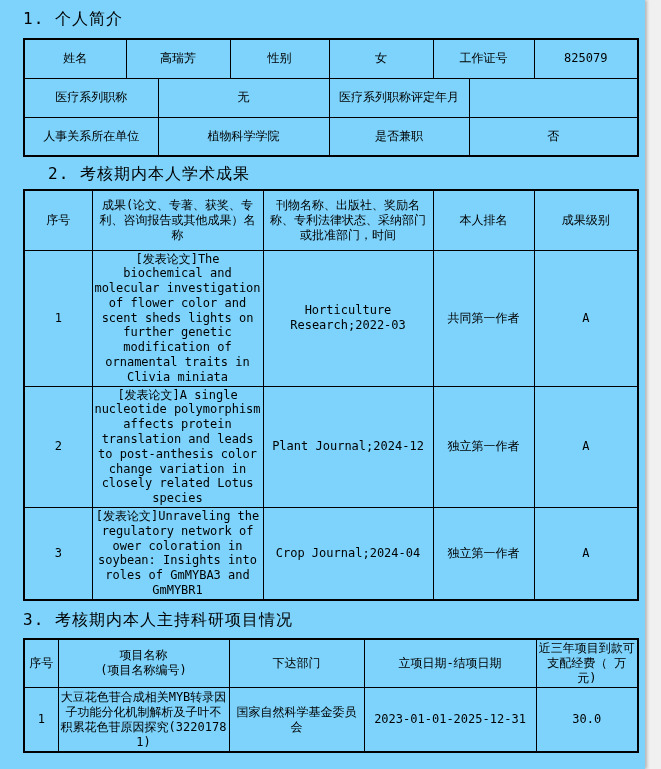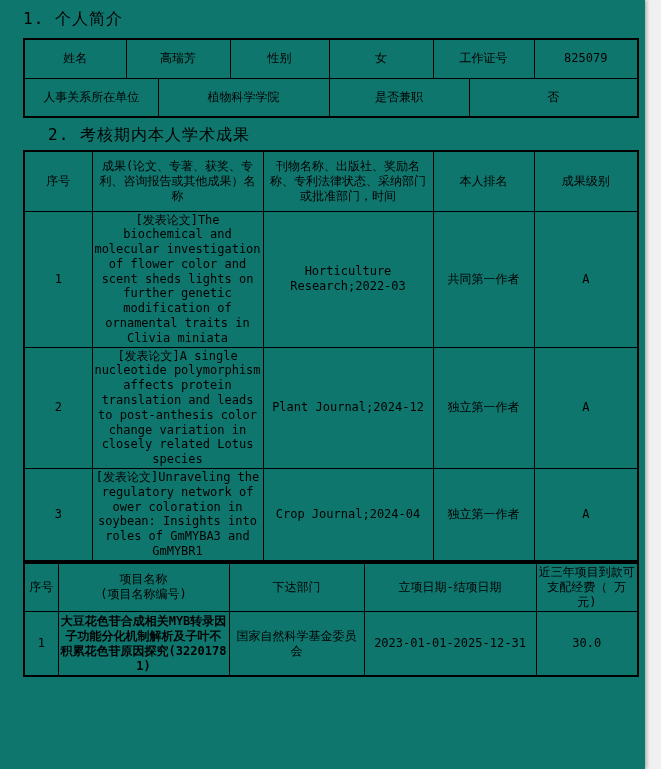--- a/index.html
+++ b/index.html
@@ -7,21 +7,21 @@
     width: 661px;
     height: 769px;
     background: #f0f0f0;
     font-family: "DejaVu Sans Mono", "Liberation Serif", serif;
     color: #000;
     overflow: hidden;
   }
   .page {
     width: 645px;
     min-height: 769px;
-    background: #0f766e;
+    background: #7dd3fc;
     box-shadow: 2px 0 3px rgba(0,0,0,0.25);
   }
   .content { padding: 9px 8px 0 23px; }
 
   .sec-title {
     font-size: 16px;
     line-height: 20px;
     font-weight: normal;
     margin: 0 0 9px 0;
     letter-spacing: 1px;
@@ -51,21 +51,21 @@
   tr.h105 { height: 105px; }
   tr.h74 { height: 74px; }
   tr.h47 { height: 47px; }
   tr.h65 { height: 65px; }
 
   td.latin {
     font-size: 12px;
     line-height: 14.8px;
     padding: 1px 0;
   }
-  td.breakall { word-break: break-all; padding: 1px 2px; font-weight: bold; }
+  td.breakall { word-break: break-all; padding: 1px 2px; }
   th.prewrap { white-space: pre-line; margin-top: 44px; }
 </style>
 </head>
 <body>
 
 <div class="page">
   <div class="content">
 
     <h2 class="sec-title">1. 个人简介</h2>
 
@@ -81,20 +81,26 @@
           <col style="width:104px">
       </colgroup>
       <tbody>
           <tr class="h39">
         <td>姓名</td>
         <td colspan="2">高瑞芳</td>
         <td>性别</td>
         <td>女</td>
         <td colspan="2">工作证号</td>
         <td>825079</td>
+      </tr>
+      <tr class="h39">
+        <td colspan="2">医疗系列职称</td>
+        <td colspan="2">无</td>
+        <td colspan="2">医疗系列职称评定年月</td>
+        <td colspan="2"></td>
       </tr>
       <tr class="h39">
         <td colspan="2">人事关系所在单位</td>
         <td colspan="2">植物科学学院</td>
         <td colspan="2">是否兼职</td>
         <td colspan="2">否</td>
       </tr>
     </tbody>
       </table>
 
@@ -133,20 +139,21 @@
       <tr class="h74">
         <td>3</td>
         <td class="latin">[发表论文]Unraveling the regulatory network of ower coloration in soybean: Insights into roles of GmMYBA3 and GmMYBR1</td>
         <td class="latin">Crop Journal;2024-04</td>
         <td>独立第一作者</td>
         <td>A</td>
       </tr>
     </tbody>
       </table>
 
+    <h2 class="sec-title mt9">3. 考核期内本人主持科研项目情况</h2>
 
     <table class="t3">
       <colgroup>
         <col style="width:34px">
           <col style="width:171px">
           <col style="width:135px">
           <col style="width:172px">
           <col style="width:102px">
       </colgroup>
       <tbody>

